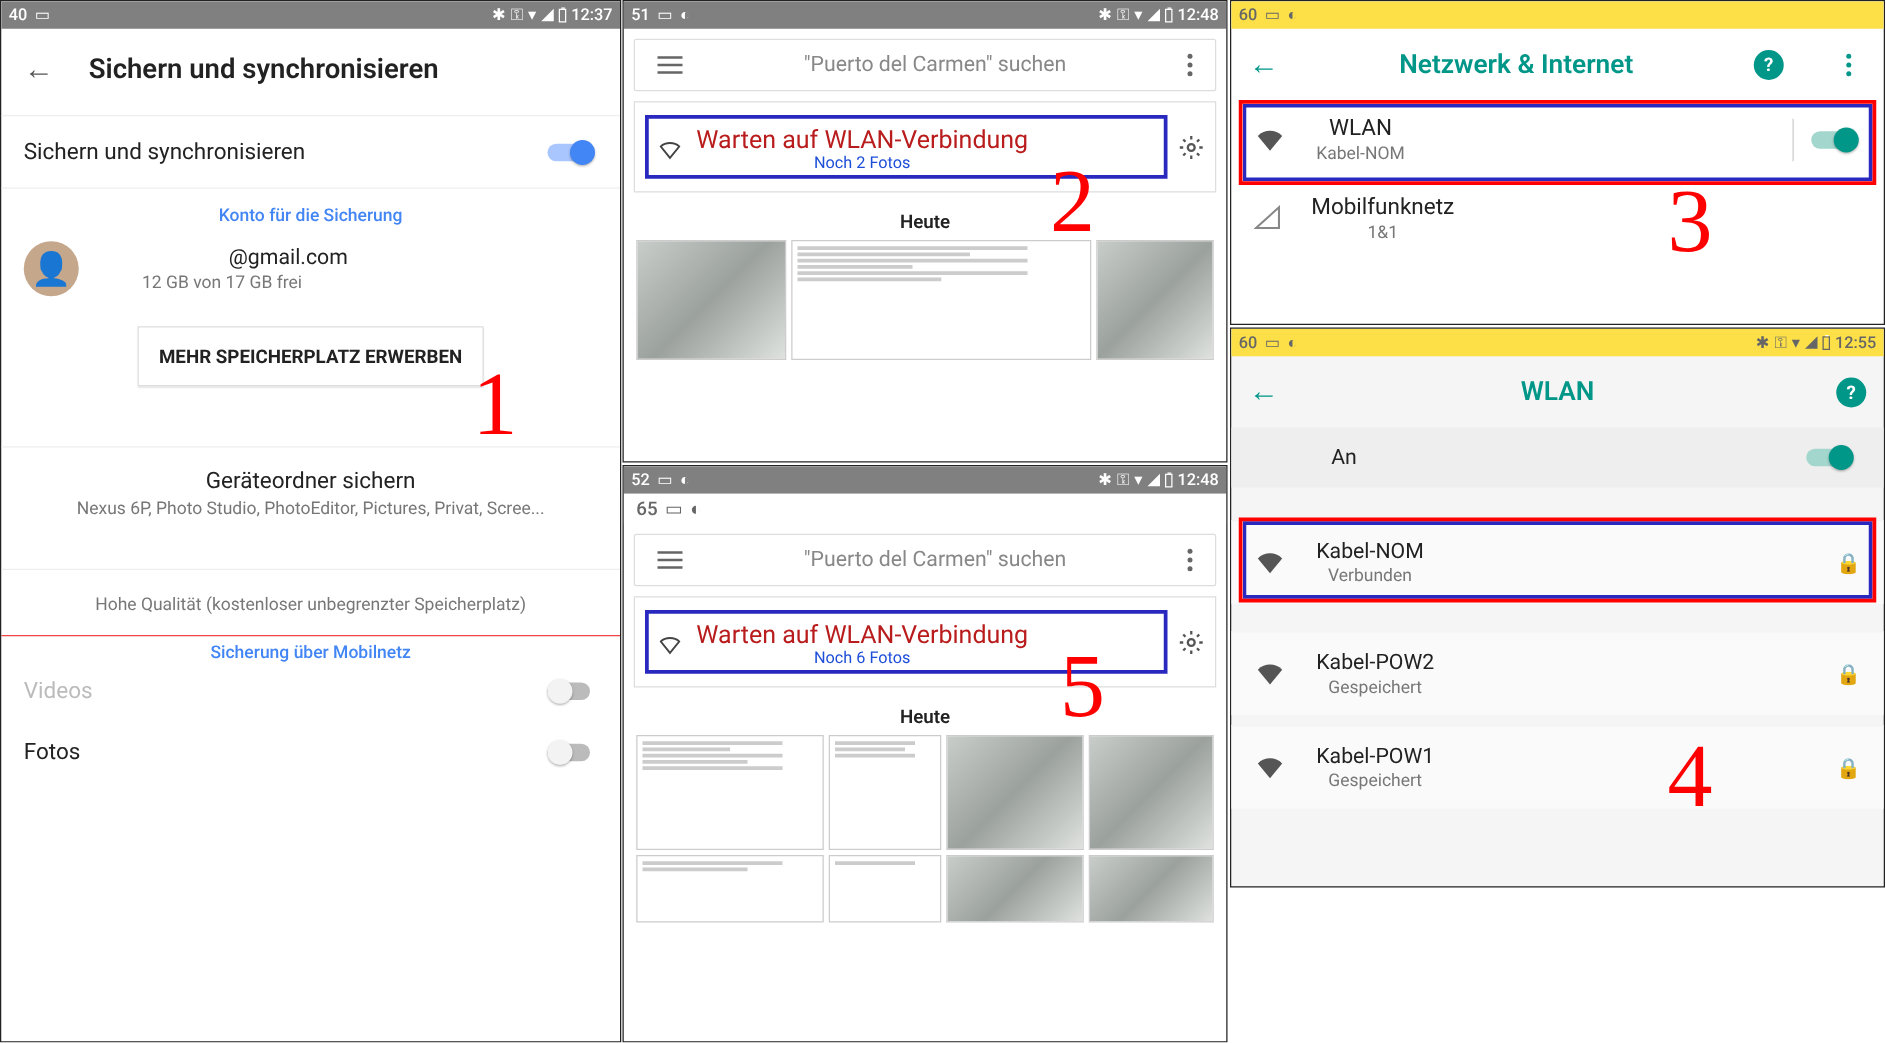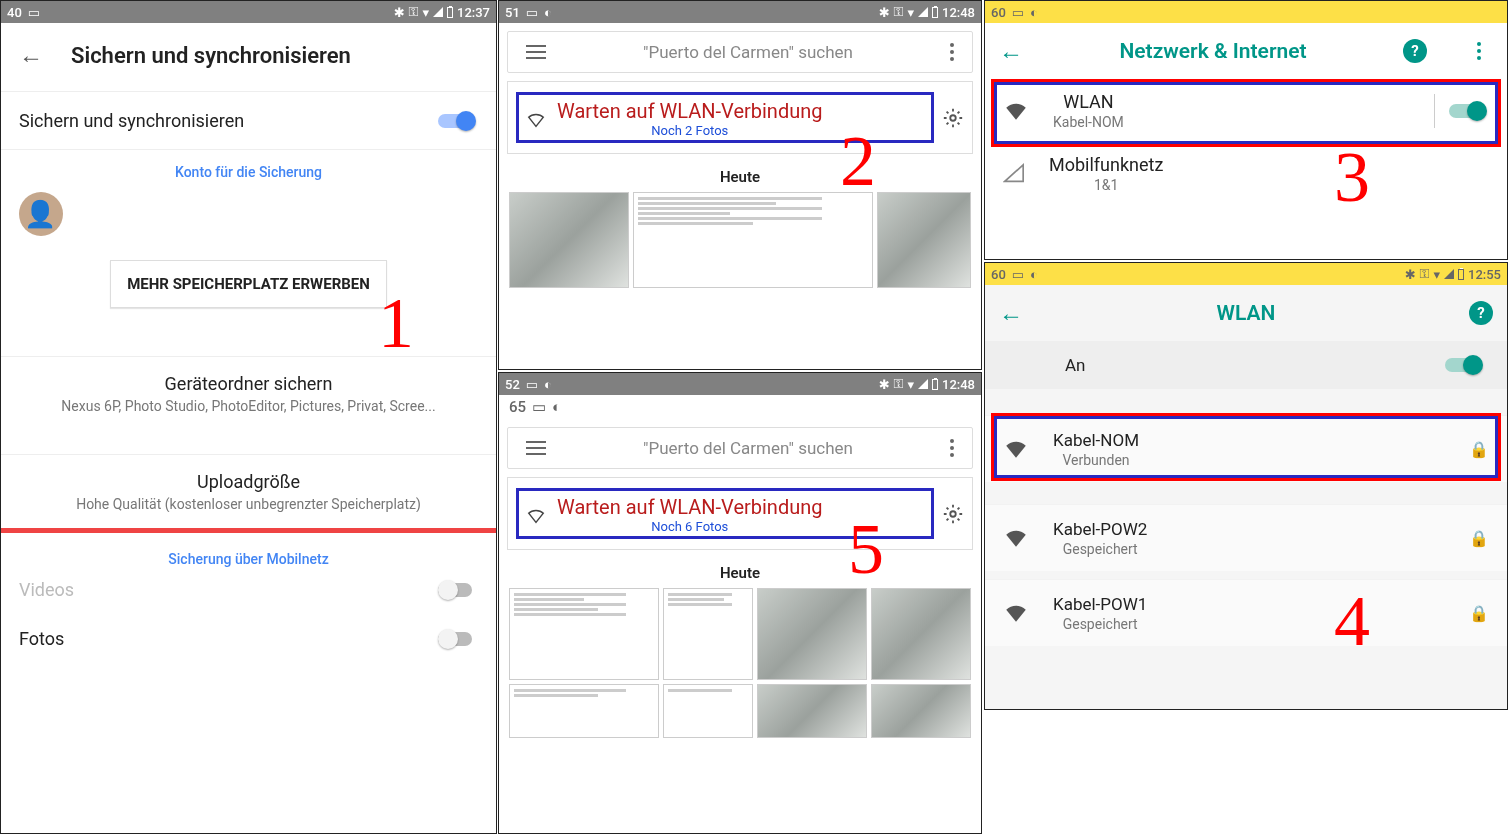--- a/index.html
+++ b/index.html
@@ -113,31 +113,34 @@
   <div class="toggle-row">
     <span>Sichern und synchronisieren</span>
     <span class="switch">
         <span class="track"></span>
         <span class="knob"></span>
       </span>
   </div>
   <div class="section-label">Konto für die Sicherung</div>
   <div class="acct-row">
     <span class="avatar">👤</span>
+    <div class="txt">
+      <div class="email" style="padding-left:106px;">@gmail.com</div>
+      <div class="sub">12 GB von 17 GB frei</div>
+    </div>
   </div>
   <div class="btn-outline">MEHR SPEICHERPLATZ ERWERBEN</div>
   <div class="setting-row">
     <div class="t">Geräteordner sichern</div>
     <div class="s">Nexus 6P, Photo Studio, PhotoEditor, Pictures, Privat, Scree...</div>
   </div>
   <div class="setting-row">
-    <div class="t">Uploadgröße</div>
     <div class="s">Hohe Qualität (kostenloser unbegrenzter Speicherplatz)</div>
   </div>
-  <div class="section-label" style="border-top:5px solid #ef4444;padding-top:18px;">Sicherung über Mobilnetz</div>
+  <div class="section-label" style="border-top:1px solid #ef4444;padding-top:5px;">Sicherung über Mobilnetz</div>
   <div class="toggle-row" style="border:none;color:#bbb;padding-top:6px;">
     <span>Videos</span>
     <span class="switch off">
         <span class="track"></span>
         <span class="knob"></span>
       </span>
   </div>
   <div class="toggle-row" style="border:none;padding-top:10px;padding-bottom:10px;">
     <span>Fotos</span>
     <span class="switch off">

